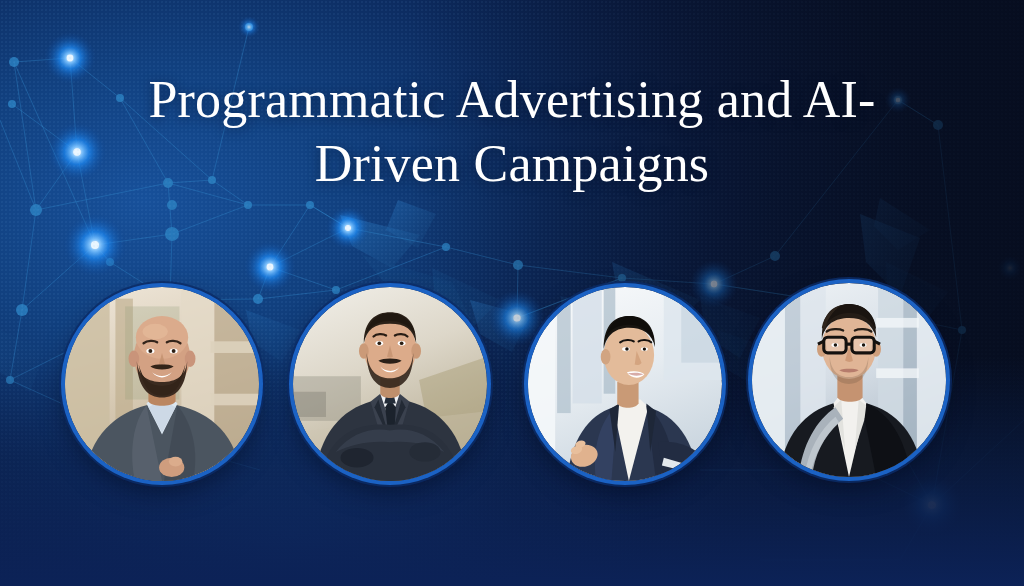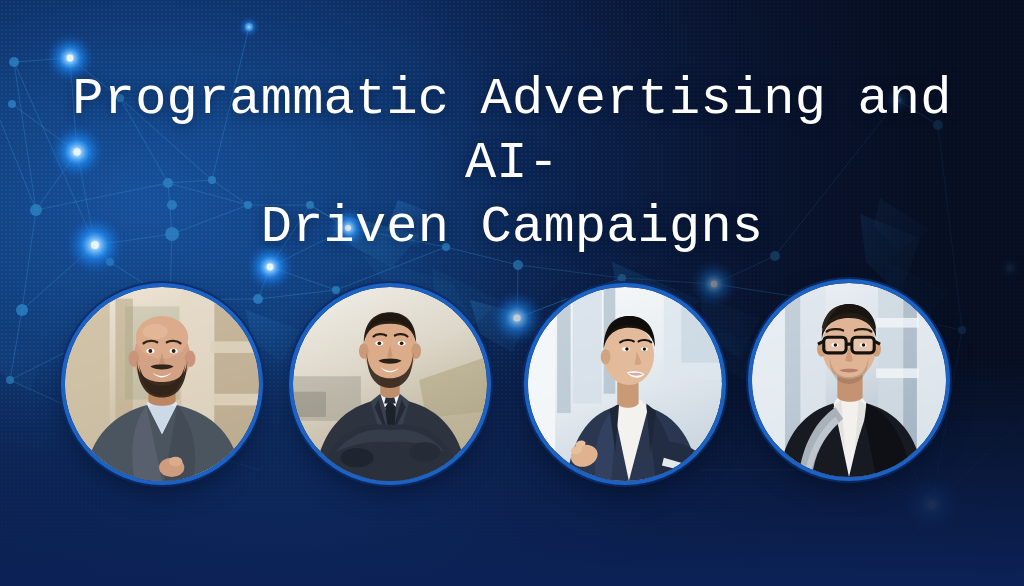--- a/index.html
+++ b/index.html
@@ -5,21 +5,21 @@
   html, body {
     margin: 0;
     padding: 0;
     background: #000;
   }
   #banner {
     position: relative;
     width: 1024px;
     height: 586px;
     overflow: hidden;
-    font-family: Liberation Mono, monospace;
+    font-family: Liberation Serif, serif;
     background: #0a1838;
   }
   
   .bg-base {
     position: absolute;
     inset: 0;
     background:
       radial-gradient(ellipse 780px 520px at 14% 34%, #17509a 0%, #11407f 26%, #0c2a5e 52%, #0a1c44 76%, #08142f 100%),
       linear-gradient(115deg, #123b77 0%, #0e2c60 38%, #0a1c43 68%, #071027 100%);
   }

